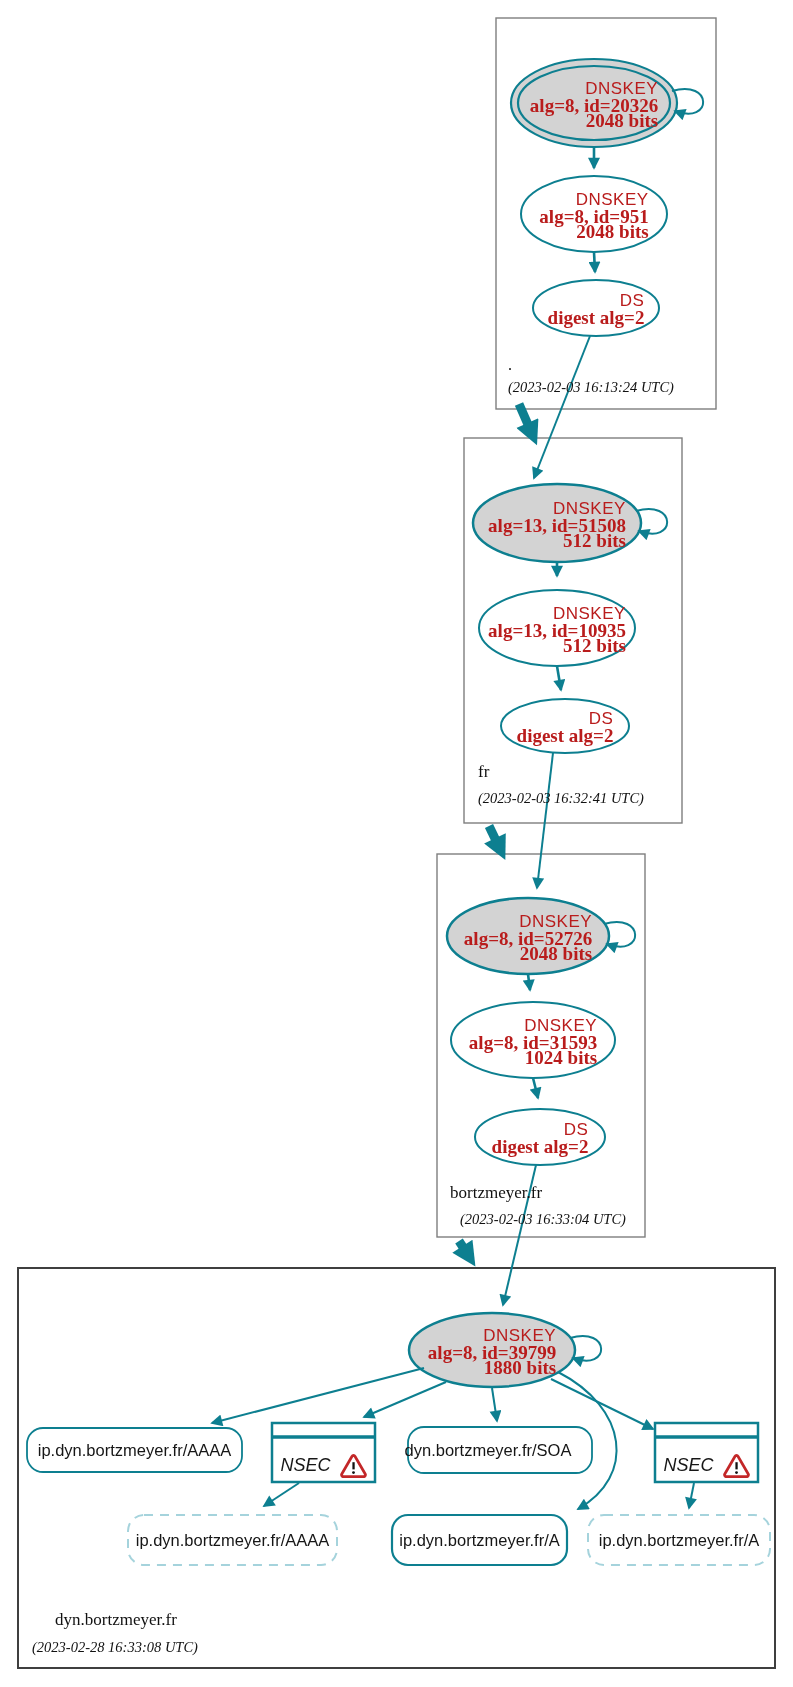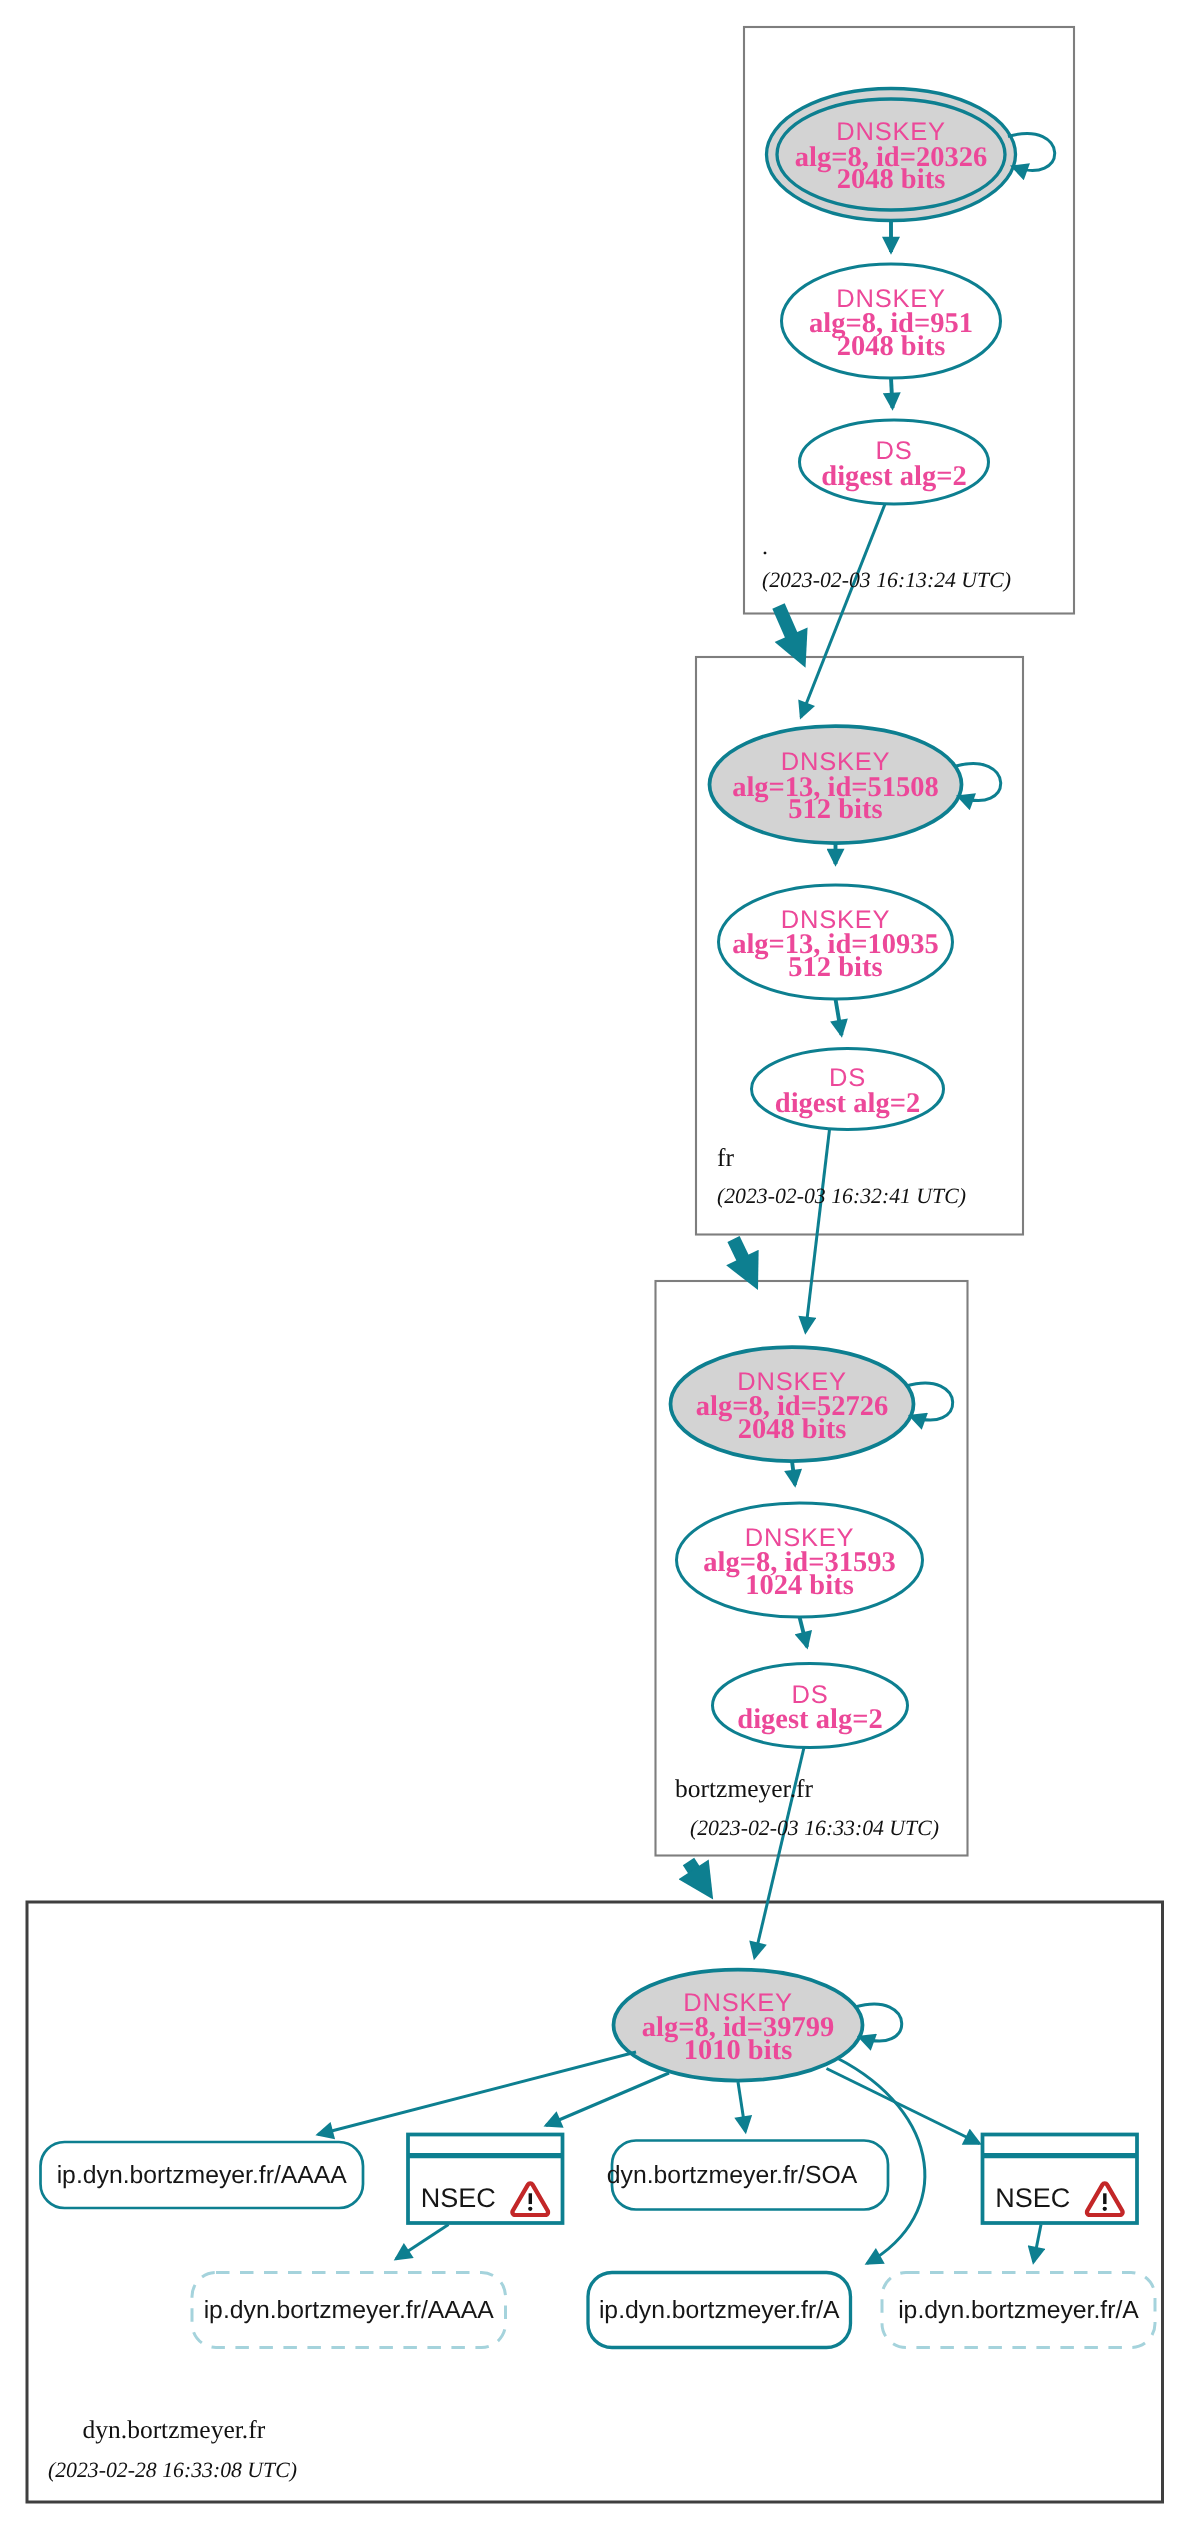--- a/index.html
+++ b/index.html
@@ -7,31 +7,31 @@
     position:relative; width:793px; height:1687px; background:#ffffff;
     font-family:"Liberation Sans", sans-serif; overflow:hidden;
   }
   svg.layer { position:absolute; left:0; top:0; }
   .zbox  { fill:none; stroke:#7e7e7e; stroke-width:1.4; }
   .zbox4 { fill:none; stroke:#3f3f3f; stroke-width:2; }
   .edge  { stroke:#0d7f90; fill:none; }
   .enode { stroke:#0d7f90; }
   
   .node {
-    position:absolute; transform:translate(-50%,-50%); text-align:center;
-    color:#ec4899; white-space:nowrap; cursor:pointer;
+    position:absolute; transform:translate(-50%,-50%); text-align:right;
+    color:#b91c1c; white-space:nowrap; cursor:pointer;
   }
   .node .t { font-size:17px; line-height:19px; letter-spacing:.5px; }
   .node .d { font-family:"Liberation Serif", serif; font-size:19px; line-height:15px;font-weight:bold; }
   
   .rrnode {
     position:absolute; display:flex; align-items:center; justify-content:center;
     color:#161616; font-size:16.5px; white-space:nowrap; cursor:pointer;
   }
-  .nsec { flex-direction:row; gap:9px; padding-top:13px; font-size:18px; }
+  .nsec { flex-direction:row; gap:9px; padding-top:13px; font-size:18px;font-style:italic; }
   .zlabel {
     position:absolute; font-family:"Liberation Serif", serif; font-size:17px;
     color:#111; white-space:nowrap;
   }
   .zts {
     position:absolute; font-family:"Liberation Serif", serif; font-size:14.5px;
     color:#111; white-space:nowrap;font-style:italic;
   }
   .warn { flex:0 0 auto; display:block; }
 </style>
@@ -154,21 +154,21 @@
   <div class="node" style="left:540px; top:1137px;">
     <div class="t">DS</div>
     <div class="d">digest alg=2</div>
   </div>
   <div class="zlabel" style="left:450px; top:1183px;">bortzmeyer.fr</div>
   <div class="zts" style="left:450px; top:1211px;margin-left:10px;">(2023-02-03 16:33:04 UTC)</div>
 
   <div class="node" style="left:492px; top:1350px;">
     <div class="t">DNSKEY</div>
     <div class="d">alg=8, id=39799</div>
-    <div class="d">1010 bits</div>
+    <div class="d">1880 bits</div>
   </div>
 
   <div class="rrnode" style="left:27px; top:1428px; width:215px; height:44px;">
     <span>ip.dyn.bortzmeyer.fr/AAAA</span>
   </div>
 
   <div class="rrnode nsec" style="left:272px; top:1423px; width:103px; height:59px;">
     <span>NSEC</span>
     <svg class="warn" width="27" height="24" viewBox="0 0 32 28">
       <path d="M14.2 2.6 L2.2 23.3 a2.3 2.3 0 0 0 2 3.4 h23.6 a2.3 2.3 0 0 0 2-3.4 L17.8 2.6 a2.1 2.1 0 0 0 -3.6 0 Z" fill="#ffffff" stroke="#c32728" stroke-width="3.4" stroke-linejoin="round"></path>

